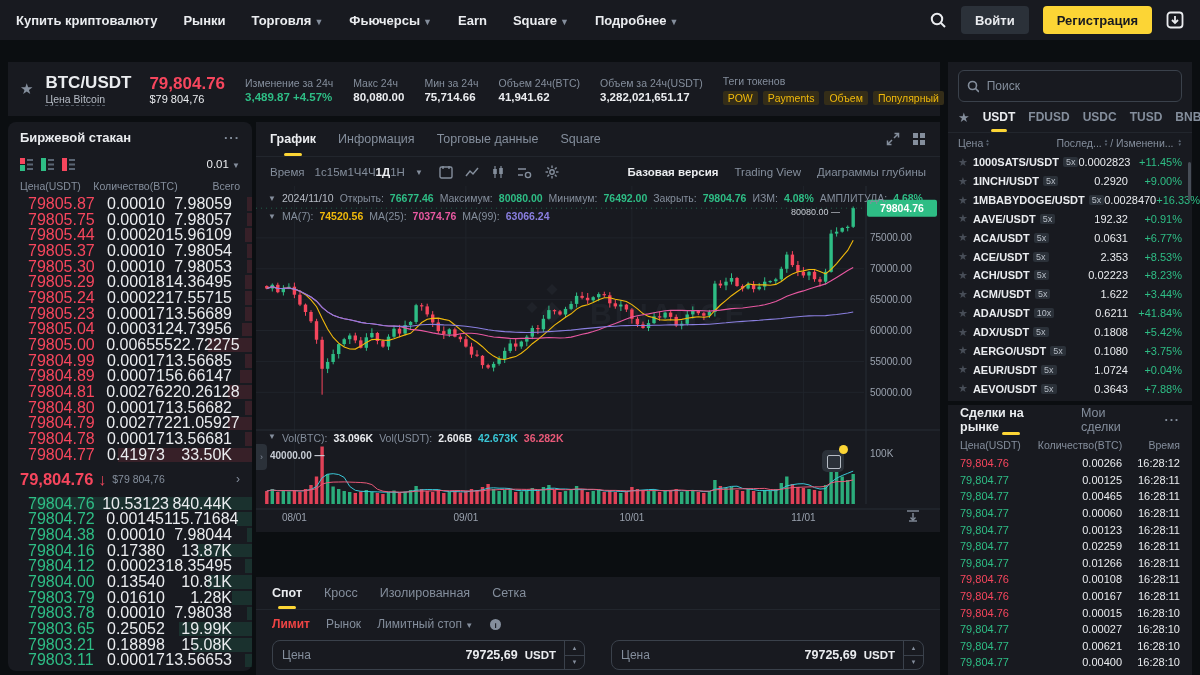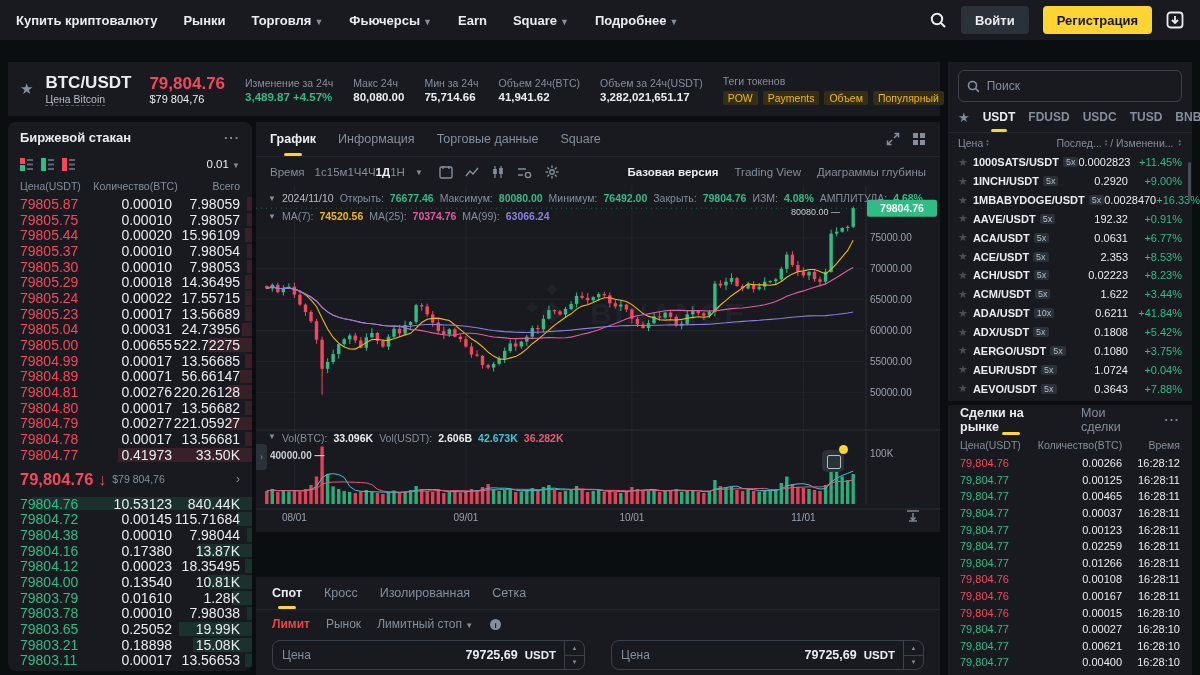--- a/index.html
+++ b/index.html
@@ -35,21 +35,21 @@
   
   #orderbook{left:8px;top:122px;width:244px;height:549px;box-sizing:border-box;border-radius:8px;}
   .ob-head{display:flex;justify-content:space-between;align-items:center;height:30px;padding:0 12px;font-size:13px;font-weight:bold;}
   .dots{color:#848e9c;letter-spacing:1px;cursor:pointer;font-weight:bold;}
   .ob-ctl{display:flex;align-items:center;height:24px;padding:0 12px;gap:8px;}
   .ob-ctl svg{cursor:pointer;}
   .ob-prec{margin-left:auto;color:#eaecef;font-size:11.5px;cursor:pointer;}
   .ob-prec .crt{color:#848e9c;font-size:8px;}
   .ob-cols{display:flex;height:20px;align-items:center;padding:0 12px;color:#848e9c;font-size:10.5px;}
   .ob-cols .c1{width:80px;}.ob-cols .c2{flex:1;text-align:right;}.ob-cols .c3{width:68px;text-align:right;}
-  .ob-row{position:relative;display:flex;height:15.7px;align-items:center;padding:0 12px;font-size:14px;cursor:pointer;}
+  .ob-row{position:relative;display:flex;height:15.7px;align-items:center;padding:0 20px;font-size:16px;cursor:pointer;}
   .ob-row .p{width:80px;z-index:1;}
   .ob-row .q{flex:1;text-align:right;color:#eaecef;z-index:1;}
   .ob-row .t{width:68px;text-align:right;color:#eaecef;z-index:1;}
   .ob-row.ask .p{color:#f6465d;} .ob-row.bid .p{color:#2ebd85;}
   .depth{position:absolute;right:0;top:1px;bottom:1px;z-index:0;}
   .ask .depth{background:rgba(246,70,93,0.14);} .bid .depth{background:rgba(46,189,133,0.14);}
   .ob-cur{display:flex;align-items:center;height:33px;padding:0 12px;gap:6px;}
   .ob-cur .cp{font-size:16.5px;font-weight:bold;color:#f6465d;}
   .ob-cur .usd{font-size:10.5px;color:#848e9c;}
   .ob-cur .chev{margin-left:auto;color:#848e9c;cursor:pointer;}
@@ -1113,21 +1113,21 @@
         <span class="q">0.00125</span>
         <span class="t">16:28:11</span>
       </div>
       <div class="tr-row">
         <span class="p up">79,804.77</span>
         <span class="q">0.00465</span>
         <span class="t">16:28:11</span>
       </div>
       <div class="tr-row">
         <span class="p up">79,804.77</span>
-        <span class="q">0.00037</span>
+        <span class="q">0.00060</span>
         <span class="t">16:28:11</span>
       </div>
       <div class="tr-row">
         <span class="p up">79,804.77</span>
         <span class="q">0.00123</span>
         <span class="t">16:28:11</span>
       </div>
       <div class="tr-row">
         <span class="p up">79,804.77</span>
         <span class="q">0.02259</span>

